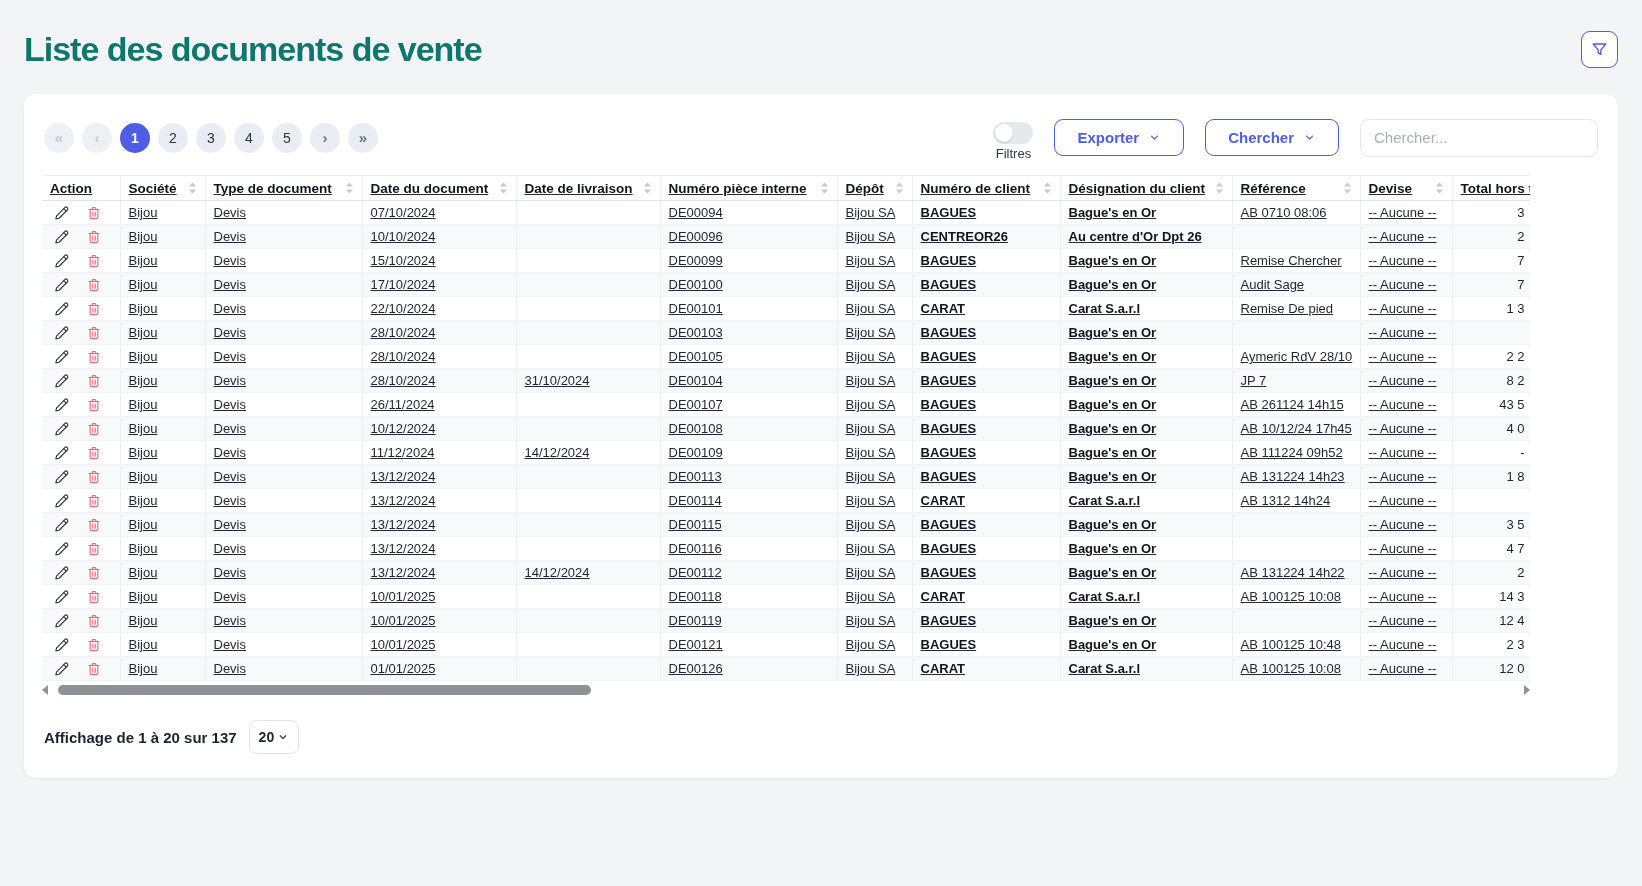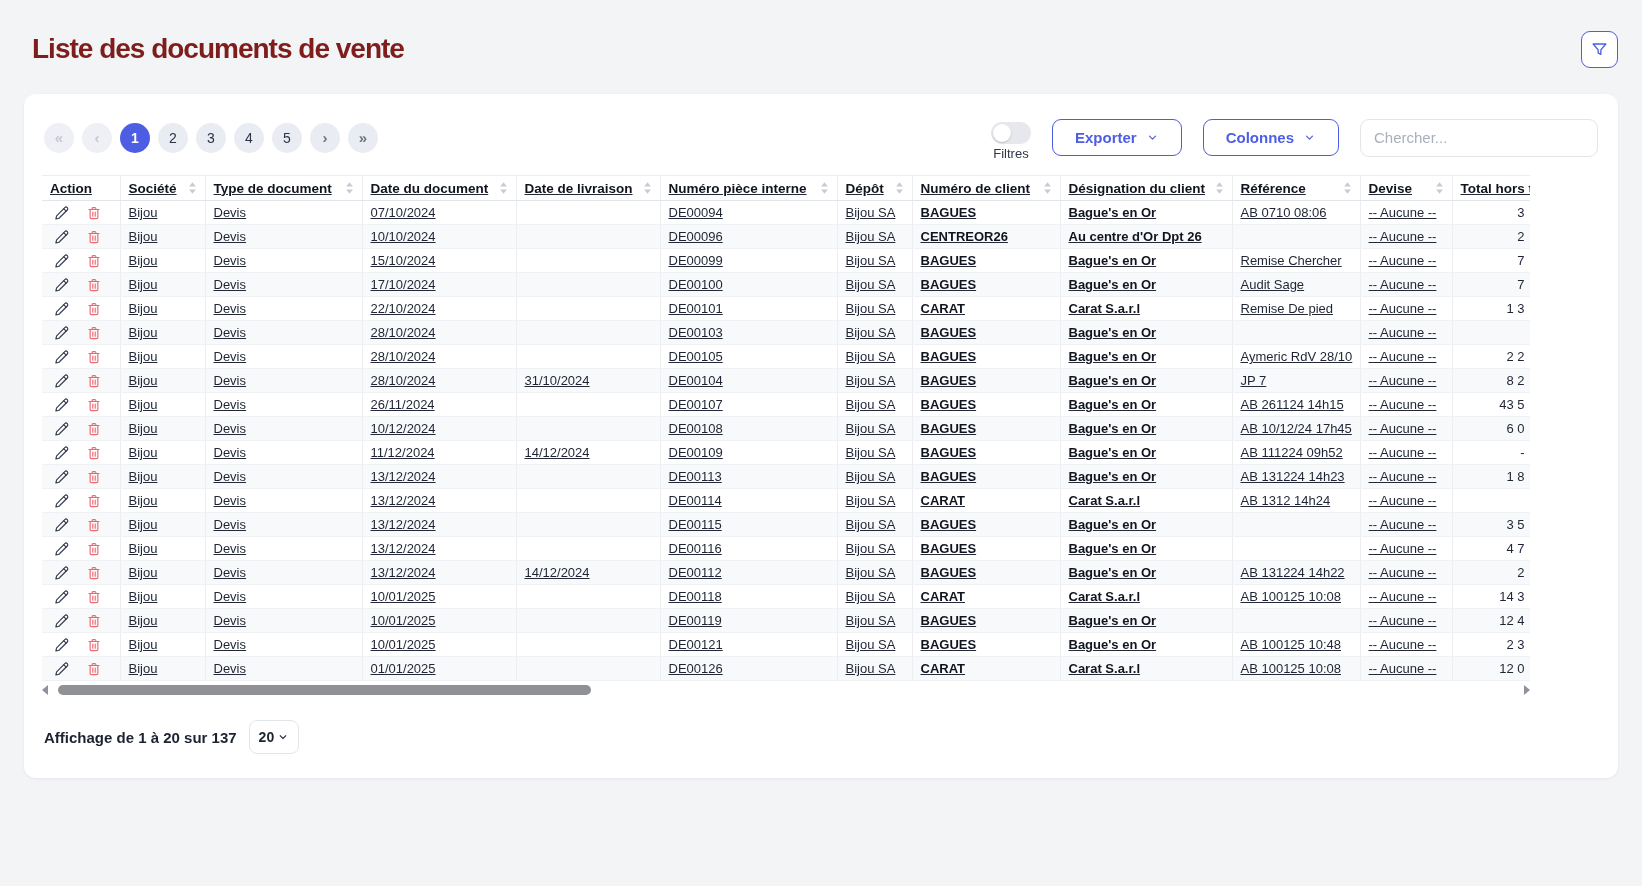--- a/index.html
+++ b/index.html
@@ -7,21 +7,21 @@
   body {
     width:1642px; height:886px; overflow:hidden;
     background:#f3f4f6;
     font-family:"Liberation Sans", sans-serif;
     color:#232936;
   }
   .page { padding:0 24px; }
 
   
   .page-header { display:flex; justify-content:space-between; align-items:center; height:94px; padding-top:4px; }
-  .page-title { margin:8px; font-size:28px; font-weight:900; letter-spacing:-1px; color:#7f1d1d; }
+  .page-title { margin:0; font-size:34px; font-weight:900; letter-spacing:-1px; color:#0f766e; }
   .header-actions { display:flex; align-items:center; gap:13px; }
   .icon-btn {
     width:37px; height:37px; border:1px solid #4d5de4; border-radius:9px;
     background:#fff; display:flex; align-items:center; justify-content:center; cursor:pointer; padding:0;
   }
   .primary-btn {
     height:38px; background:#4d5de4; border:none; border-radius:9px; color:#fff;
     font-family:inherit; font-size:15px; font-weight:700; letter-spacing:.1px;
     display:flex; align-items:center; gap:10px; padding:0 18px; cursor:pointer;
   }
@@ -142,21 +142,21 @@
         </div>
         <button class="outline-btn">
           <span>Exporter</span>
           <span style="display:flex;">
             <svg width="13" height="13" viewBox="0 0 24 24" fill="none" stroke="#4d5de4" stroke-width="2.2" stroke-linecap="round" stroke-linejoin="round">
                 <path d="M6.5 9.5l5.5 5.5 5.5-5.5"></path>
               </svg>
           </span>
         </button>
         <button class="outline-btn">
-          <span>Colonnes</span>
+          <span>Chercher</span>
           <span style="display:flex;">
             <svg width="13" height="13" viewBox="0 0 24 24" fill="none" stroke="#4d5de4" stroke-width="2.2" stroke-linecap="round" stroke-linejoin="round">
                 <path d="M6.5 9.5l5.5 5.5 5.5-5.5"></path>
               </svg>
           </span>
         </button>
         <input class="search" type="text" placeholder="Chercher..." style="">
       </div>
     </div>
 
@@ -652,21 +652,21 @@
               <td>Bijou</td>
               <td>Devis</td>
               <td>10/12/2024</td>
               <td></td>
               <td>DE00108</td>
               <td>Bijou SA</td>
               <td class="bold">BAGUES</td>
               <td class="bold">Bague's en Or</td>
               <td>AB 10/12/24 17h45</td>
               <td>-- Aucune --</td>
-              <td class="cell-total"><span class="val">6 0</span></td>
+              <td class="cell-total"><span class="val">4 0</span></td>
             </tr>
             <tr>
               <td class="cell-action">
                 <div class="action-wrap">
                   <button class="row-btn edit">
                     <span style="display:flex;">
                       <svg width="16" height="16" viewBox="0 0 24 24" fill="none" stroke="currentColor" stroke-width="1.7" stroke-linecap="round" stroke-linejoin="round">
                         <path d="M16.2 3.8a2.6 2.6 0 0 1 3.7 3.7L7.5 19.9 2.8 21l1.1-4.7L16.2 3.8z"></path>
                         <path d="M14.5 5.5l3.7 3.7"></path>
                       </svg>

